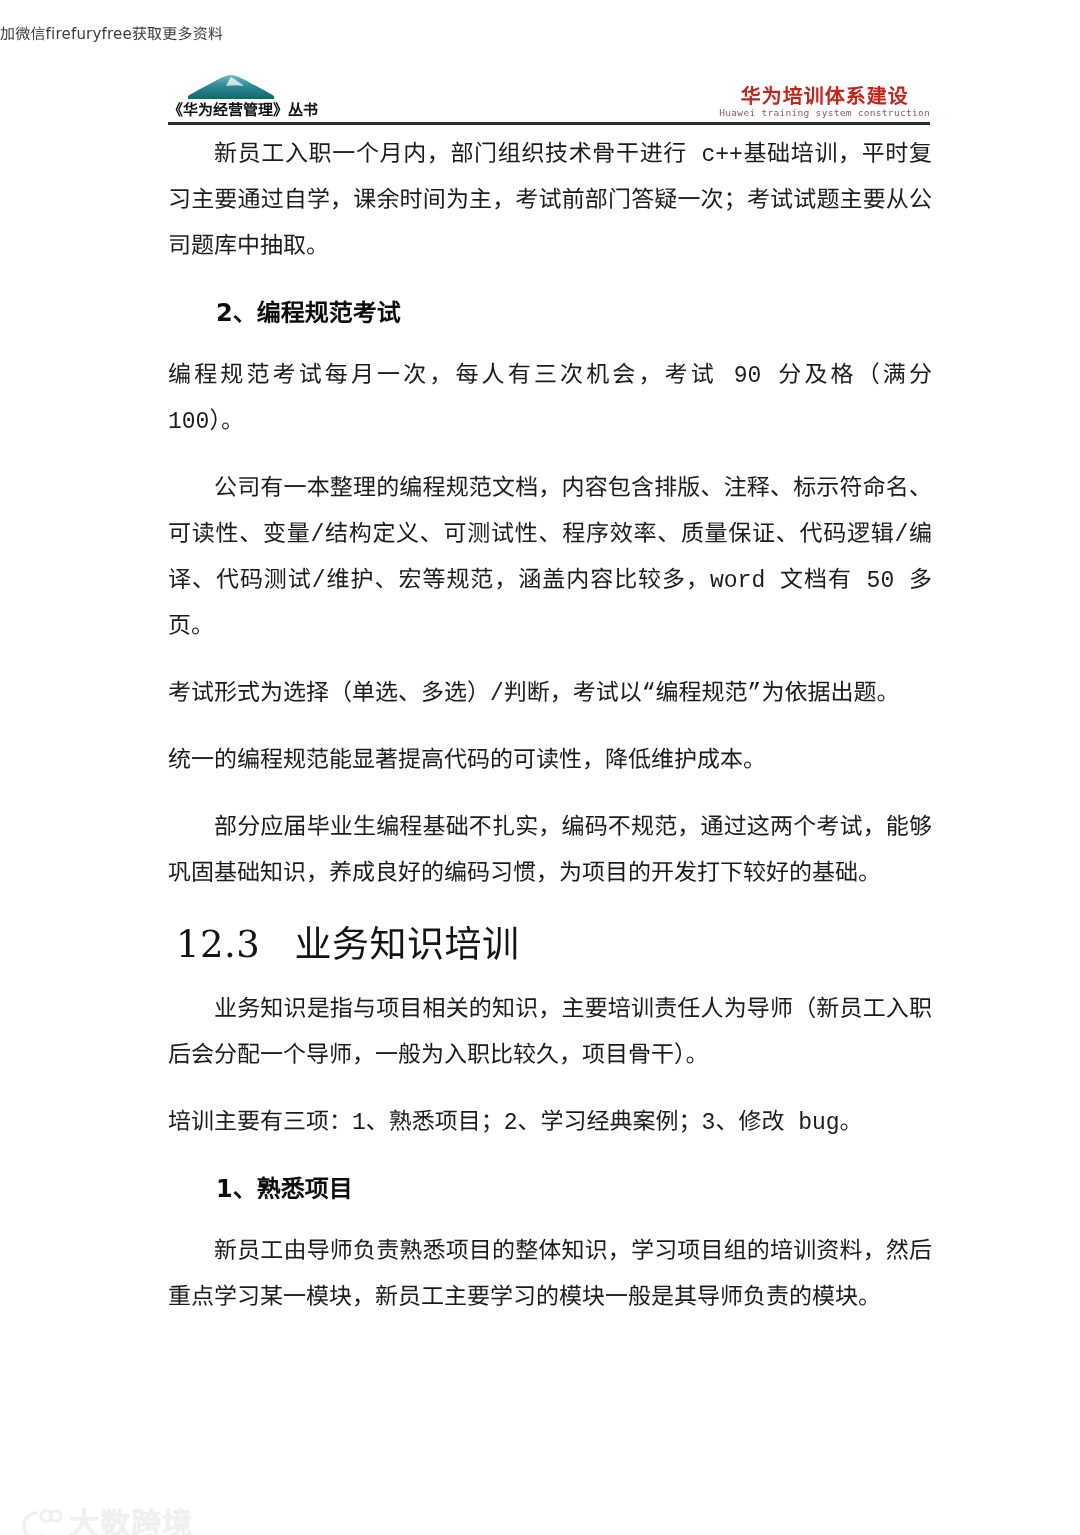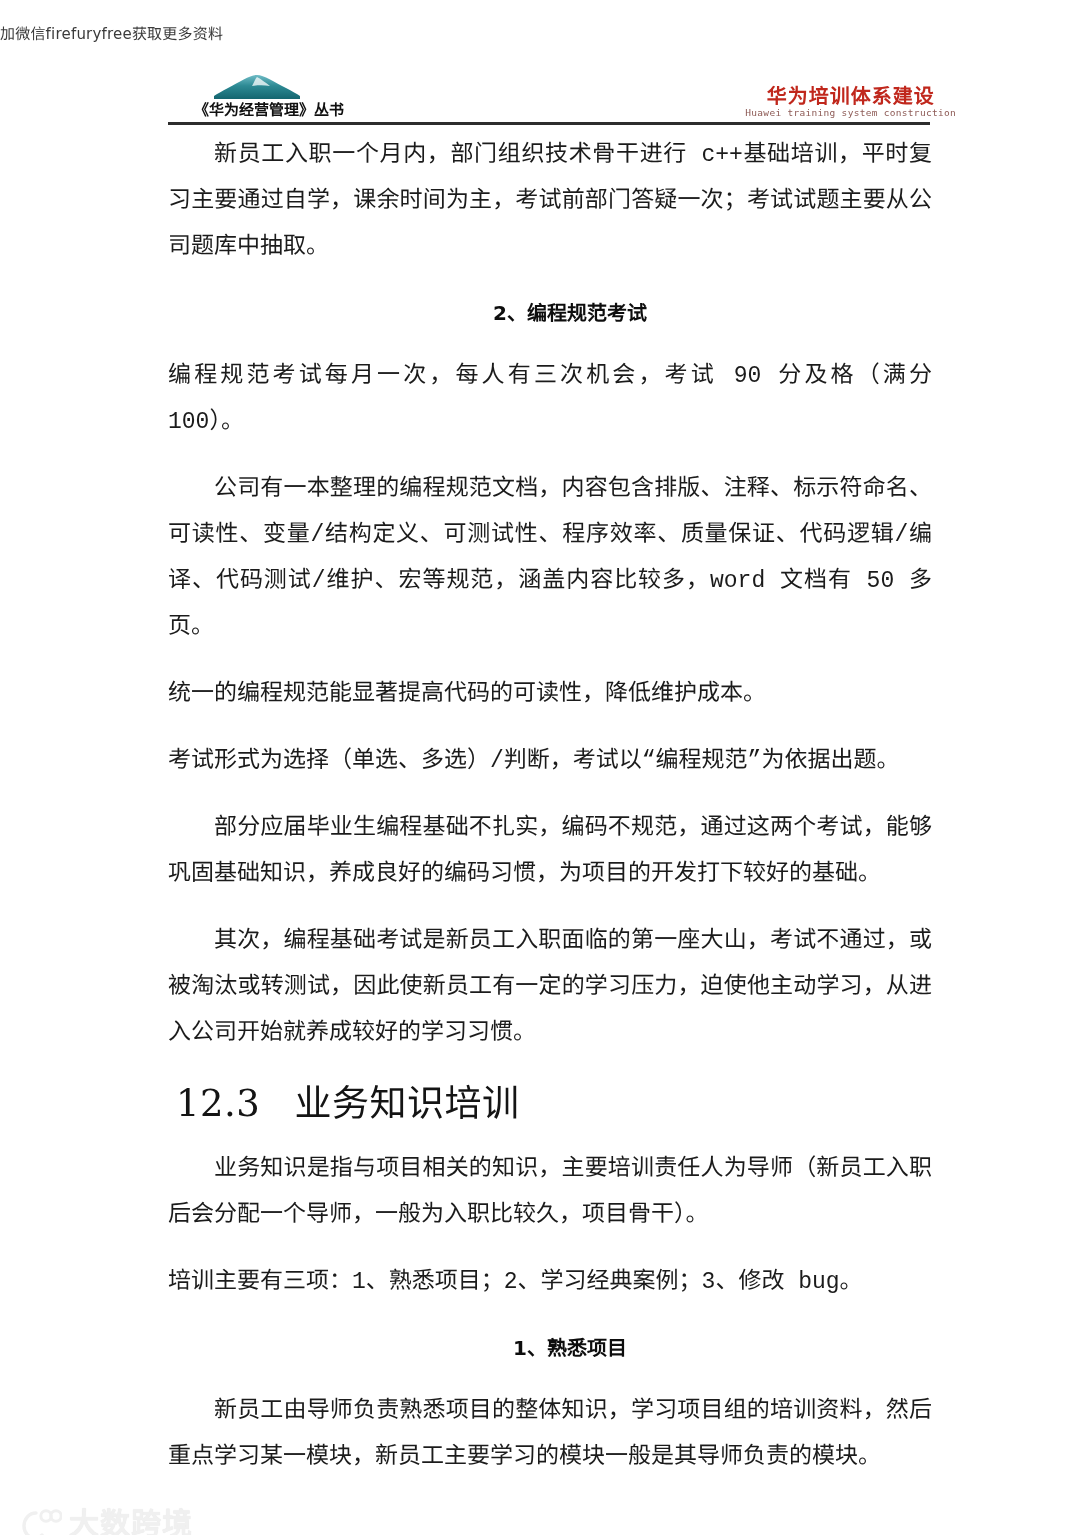--- a/index.html
+++ b/index.html
@@ -29,21 +29,20 @@
     letter-spacing: 0.2px;
   }
 
   
   .page-header {
     position: absolute;
     top: 62px;
     left: 168px;
     width: 762px;
     height: 62px;
-    margin-left: 26px;
   }
   .header-inner {
     position: relative;
     width: 100%;
     height: 58px;
   }
   .header-left {
     position: absolute;
     left: 0;
     bottom: 0;
@@ -112,26 +111,25 @@
     text-indent: 2em;
     color: #1b1b1b;
     font-family: Liberation Mono, monospace;
   }
   p.para.no-indent {
     text-indent: 0;
   }
   h3.sub-heading {
     margin: 0 0 18px 0;
     text-indent: 2em;
-    font-size: 20px;
+    font-size: 24px;
     font-weight: bold;
     line-height: 44px;
     font-family: "DejaVu Sans", "Liberation Sans", sans-serif;
     color: #0d0d0d;
-    text-align: center;
   }
   h2.section-heading {
     margin: 22px 0 16px 8px;
     font-size: 37px;
     font-weight: normal;
     line-height: 52px;
     font-family: "DejaVu Serif", "Liberation Serif", serif;
     color: #141414;
     letter-spacing: 0.5px;
   }
@@ -199,24 +197,23 @@
 
   </div>
 </div>
 <div class="header-rule"></div>
 
 <div class="content" id="content-root">
     <p class="para">新员工入职一个月内，部门组织技术骨干进行 c++基础培训，平时复习主要通过自学，课余时间为主，考试前部门答疑一次；考试试题主要从公司题库中抽取。</p>
     <h3 class="sub-heading">2、编程规范考试</h3>
     <p class="para no-indent">编程规范考试每月一次，每人有三次机会，考试 90 分及格（满分 100）。</p>
     <p class="para">公司有一本整理的编程规范文档，内容包含排版、注释、标示符命名、可读性、变量/结构定义、可测试性、程序效率、质量保证、代码逻辑/编译、代码测试/维护、宏等规范，涵盖内容比较多，word 文档有 50 多页。</p>
+    <p class="para no-indent">考试形式为选择（单选、多选）/判断，考试以“编程规范”为依据出题。</p>
     <p class="para no-indent">统一的编程规范能显著提高代码的可读性，降低维护成本。</p>
-    <p class="para no-indent">考试形式为选择（单选、多选）/判断，考试以“编程规范”为依据出题。</p>
     <p class="para">部分应届毕业生编程基础不扎实，编码不规范，通过这两个考试，能够巩固基础知识，养成良好的编码习惯，为项目的开发打下较好的基础。</p>
-    <p class="para">其次，编程基础考试是新员工入职面临的第一座大山，考试不通过，或被淘汰或转测试，因此使新员工有一定的学习压力，迫使他主动学习，从进入公司开始就养成较好的学习习惯。</p>
     <h2 class="section-heading"><span class="sec-num">12.3</span><span class="sec-title">业务知识培训</span></h2>
     <p class="para">业务知识是指与项目相关的知识，主要培训责任人为导师（新员工入职后会分配一个导师，一般为入职比较久，项目骨干）。</p>
     <p class="para no-indent">培训主要有三项：1、熟悉项目；2、学习经典案例；3、修改 bug。</p>
     <h3 class="sub-heading">1、熟悉项目</h3>
     <p class="para">新员工由导师负责熟悉项目的整体知识，学习项目组的培训资料，然后重点学习某一模块，新员工主要学习的模块一般是其导师负责的模块。</p>
   </div>
 
 <div class="watermark">
   <span class="watermark-mark">
     <svg class="watermark-mark" viewBox="0 0 40 34" xmlns="http://www.w3.org/2000/svg" aria-hidden="true">

